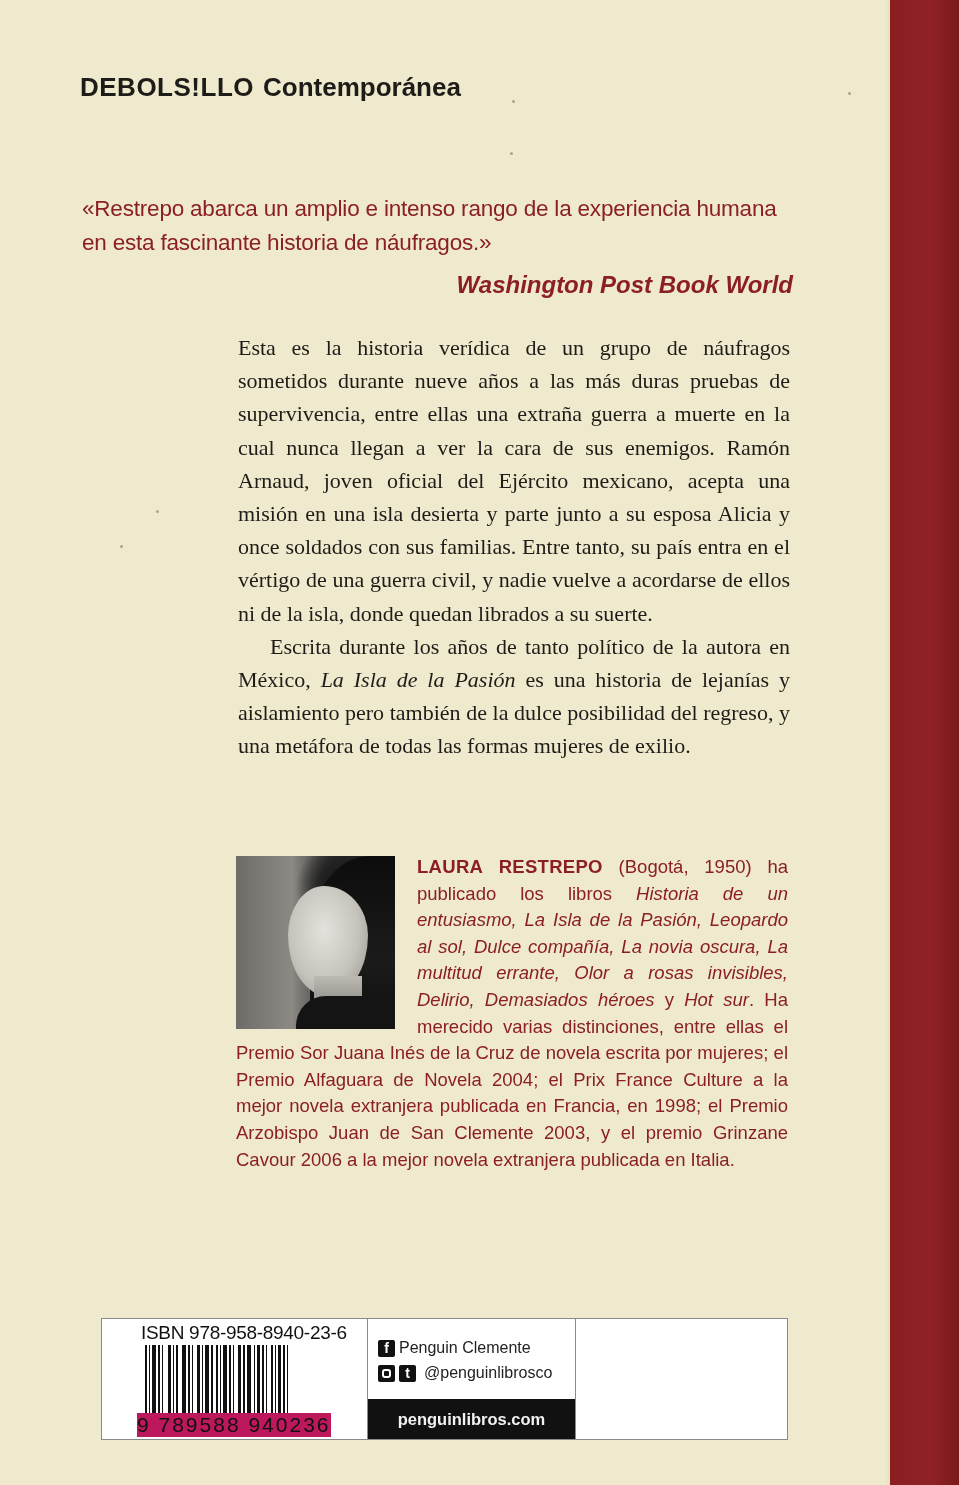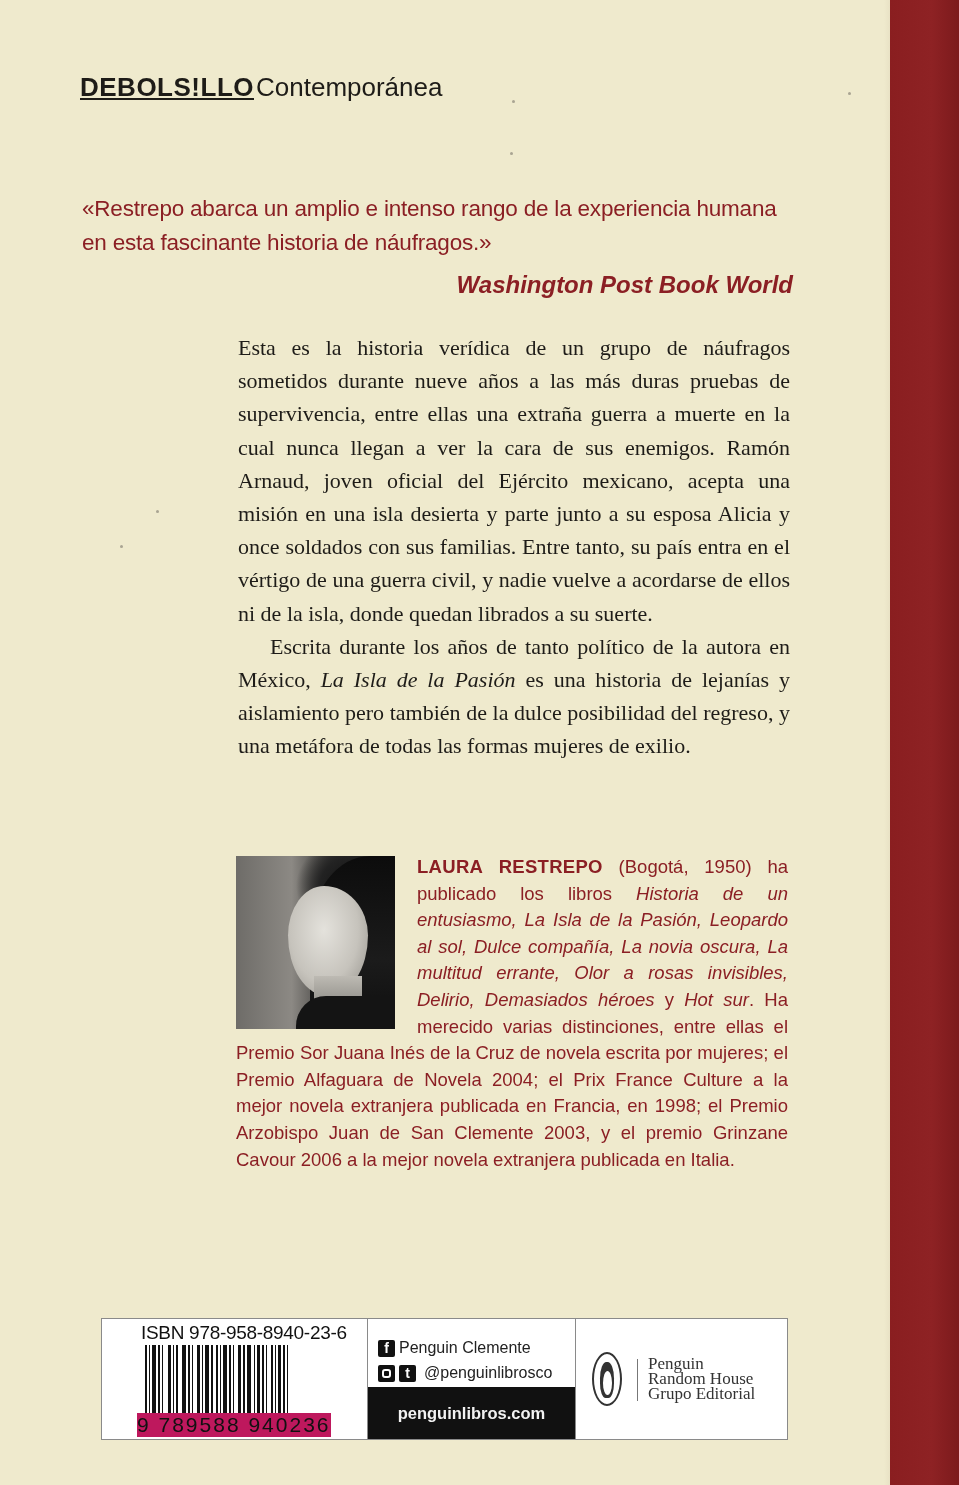--- a/index.html
+++ b/index.html
@@ -14,22 +14,22 @@
     background: linear-gradient(90deg, #8a1e20 0%, #8e2224 60%, #7c1a1c 100%);
   }
   .spine-edge {
     position: absolute; top: 0; bottom: 0; left: 884px; width: 8px;
     background: linear-gradient(90deg, #efeacd, #e6dfc2);
   }
   .brand {
     position: absolute; left: 80px; top: 70px; white-space: nowrap;
     font-size: 26px; line-height: 34px;
   }
-  .brand .b1 { font-weight: 700; letter-spacing: 0.5px; text-decoration: underline; }
-  .brand .b2 { font-weight: 400; margin-left: 2px; }
+  .brand .b1 { font-weight: 700; letter-spacing: 0.5px; }
+  .brand .b2 { font-weight: 700; margin-left: 9px; }
 
   .quote {
     position: absolute; left: 82px; top: 192px; width: 720px;
     color: #8b1f24; font-weight: 400; font-size: 22.5px; line-height: 34px;
     letter-spacing: -0.2px;
   }
   .quote-source {
     position: absolute; right: 166px; top: 268px;
     color: #8b1f24; font-weight: 700; font-style: italic; font-size: 24px; line-height: 34px;
   }
@@ -105,21 +105,21 @@
   .social-row.r2 { top: 45px; }
   .sq-icon {
     display: inline-flex; align-items: center; justify-content: center;
     width: 17px; height: 17px; background: #111; color: #fff; font-weight: 700;
     font-size: 14px; margin-right: 4px; border-radius: 2px; line-height: 1;
   }
   .sq-icon.ig::before {
     content: ""; width: 9px; height: 9px; border: 2px solid #fff; border-radius: 3px; box-sizing: border-box;
   }
   .web-band {
-    position: absolute; left: 0; right: 0; bottom: 0; height: 52px; background: #111;
+    position: absolute; left: 0; right: 0; bottom: 0; height: 40px; background: #111;
     color: #f2f2f2; font-weight: 700; font-size: 16.5px; display: flex; align-items: center; justify-content: center;
   }
   .publisher-cell { flex: 1; position: relative; }
   .penguin-logo {
     position: absolute; left: 16px; top: 33px; width: 30px; height: 54px;
     border: 2px solid #333; border-radius: 50%; box-sizing: border-box; overflow: hidden;
   }
   .penguin-logo .body {
     position: absolute; left: 6px; top: 8px; width: 14px; height: 36px;
     background: #333; border-radius: 45% 45% 40% 40%;
@@ -209,31 +209,19 @@
       <span class="sq-icon">f</span>
       <span>Penguin Clemente</span>
     </div>
     <div class="social-row r2">
       <span class="sq-icon ig"></span>
       <span class="sq-icon">t</span>
       <span style="margin-left:4px">@penguinlibrosco</span>
     </div>
     <div class="web-band">penguinlibros.com</div>
   </div>
-  <div class="publisher-cell">
-    <div class="penguin-logo">
-      <div class="body"></div>
-        <div class="belly"></div>
-    </div>
-    <div class="pub-divider"></div>
-    <div class="pub-name">
-      <div>Penguin</div>
-      <div>Random House</div>
-      <div>Grupo Editorial</div>
-    </div>
-  </div>
 </div>
 
 <div class="speck" style="left:512px;top:100px"></div>
 <div class="speck" style="left:510px;top:152px"></div>
 <div class="speck" style="left:848px;top:92px"></div>
 <div class="speck" style="left:156px;top:510px"></div>
 <div class="speck" style="left:120px;top:545px"></div>
 
 </body></html>

